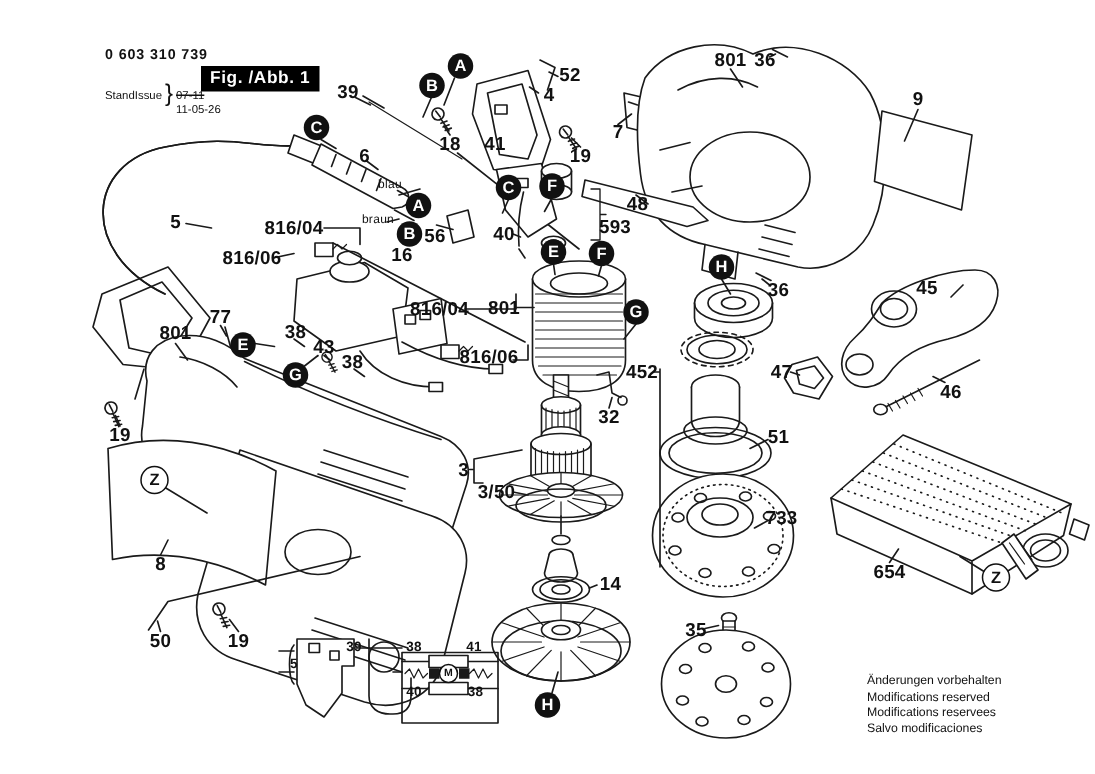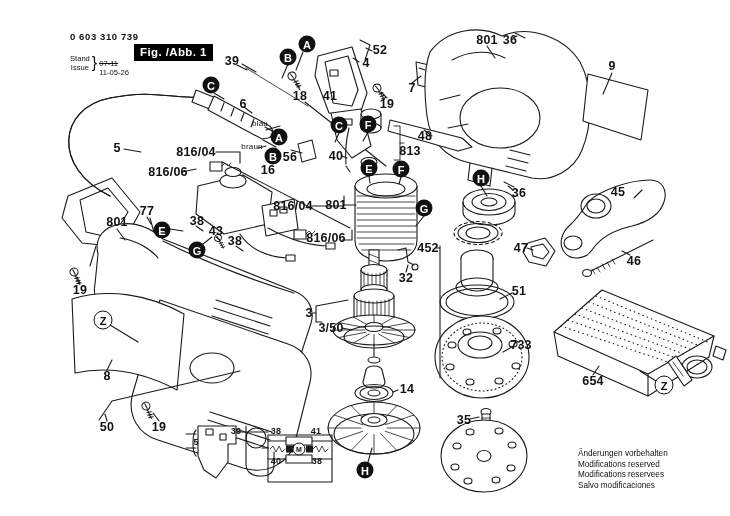--- a/index.html
+++ b/index.html
@@ -16,21 +16,21 @@
            white-space:nowrap;letter-spacing:0.2px;}
   .callout.small{font-size:8px;font-weight:normal;}
   .callout.schem{font-size:9px;font-weight:bold;}
   .marker{position:absolute;transform:translate(-50%,-50%);border-radius:50%;
           display:flex;align-items:center;justify-content:center;font-weight:bold;}
   .marker.filled{background:#111;color:#fff;}
   .marker.outline{background:#fff;color:#111;border:1.5px solid #111;}
   .titleblock{position:absolute;left:70px;top:31px;}
   .partnum{font-size:9.5px;font-weight:bold;letter-spacing:0.6px;}
   .standrow{display:flex;align-items:center;margin-top:7px;}
-  .standcol{display:flex;flex-direction:column;font-size:7.6px;line-height:1.2;text-align:center;}
+  .standcol{display:flex;flex-direction:row;font-size:7.6px;line-height:1.2;}
   .brace{font-size:16px;font-weight:normal;margin:0 2px;}
   .valcol{display:flex;flex-direction:column;font-size:7.6px;line-height:1.2;}
   .strike{text-decoration:line-through;margin-top:10px;}
   .figbox{position:absolute;left:134px;top:44px;background:#000;color:#fff;
           font-size:11.5px;font-weight:bold;padding:2px 6px 3px 6px;letter-spacing:0.4px;}
   .footer{position:absolute;left:578px;top:449px;font-size:8.2px;line-height:1.28;}
 </style>
 </head>
 <body>
 
@@ -367,21 +367,21 @@
       <div class="callout" style="left: 487px; top: 40px;">801</div>
       <div class="callout" style="left: 510px; top: 40px;">36</div>
       <div class="callout" style="left: 612px; top: 66px;">9</div>
       <div class="callout" style="left: 425px; top: 136px;">48</div>
       <div class="callout" style="left: 243px; top: 104px;">6</div>
       <div class="callout" style="left: 117px; top: 148px;">5</div>
       <div class="callout small" style="left: 260px; top: 123px;">blau</div>
       <div class="callout small" style="left: 252px; top: 146px;">braun</div>
       <div class="callout" style="left: 290px; top: 157px;">56</div>
       <div class="callout" style="left: 336px; top: 156px;">40</div>
-      <div class="callout" style="left: 410px; top: 151px;">813</div>
+      <div class="callout" style="left: 410px; top: 151px;">593</div>
       <div class="callout" style="left: 196px; top: 152px;">816/04</div>
       <div class="callout" style="left: 168px; top: 172px;">816/06</div>
       <div class="callout" style="left: 268px; top: 170px;">16</div>
       <div class="callout" style="left: 519px; top: 193px;">36</div>
       <div class="callout" style="left: 618px; top: 192px;">45</div>
       <div class="callout" style="left: 147px; top: 211px;">77</div>
       <div class="callout" style="left: 197px; top: 221px;">38</div>
       <div class="callout" style="left: 216px; top: 231px;">43</div>
       <div class="callout" style="left: 235px; top: 241px;">38</div>
       <div class="callout" style="left: 293px; top: 206px;">816/04</div>

